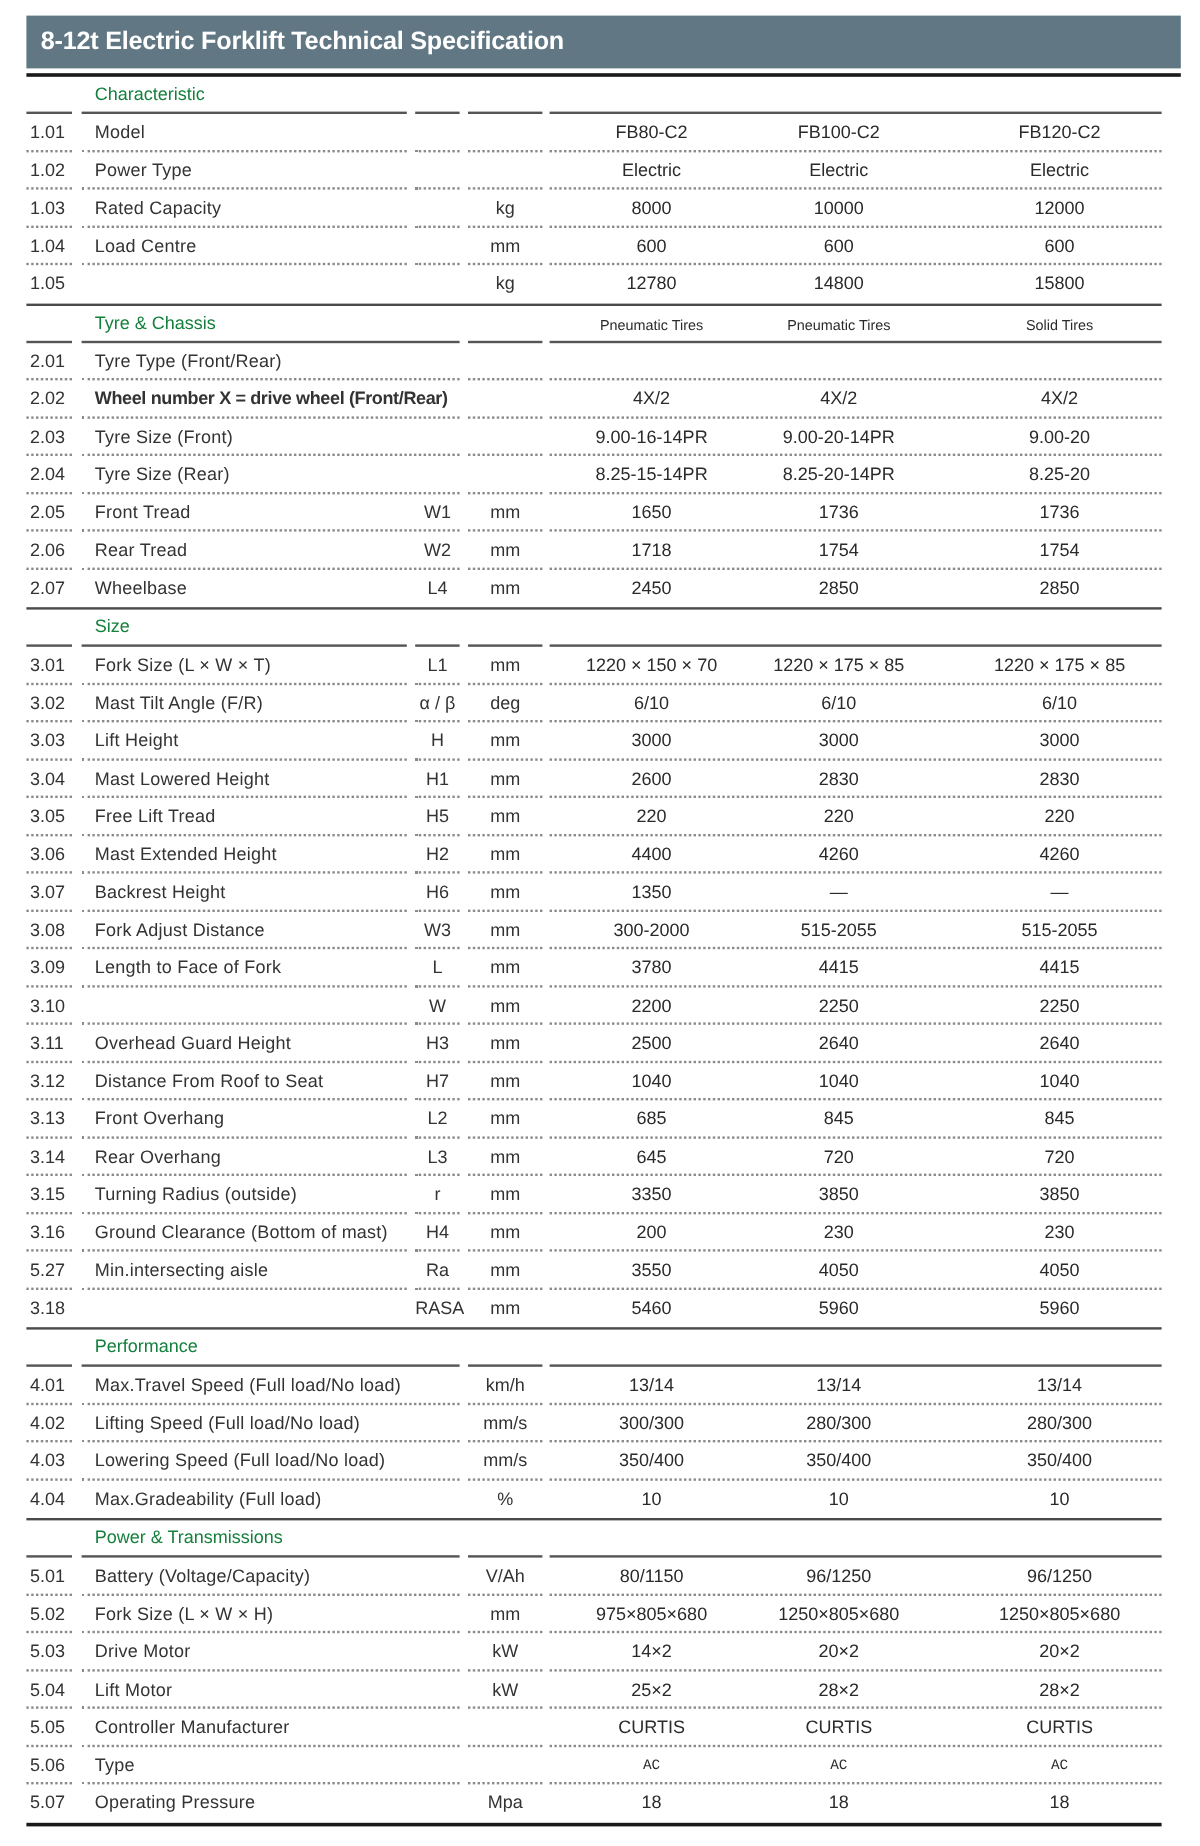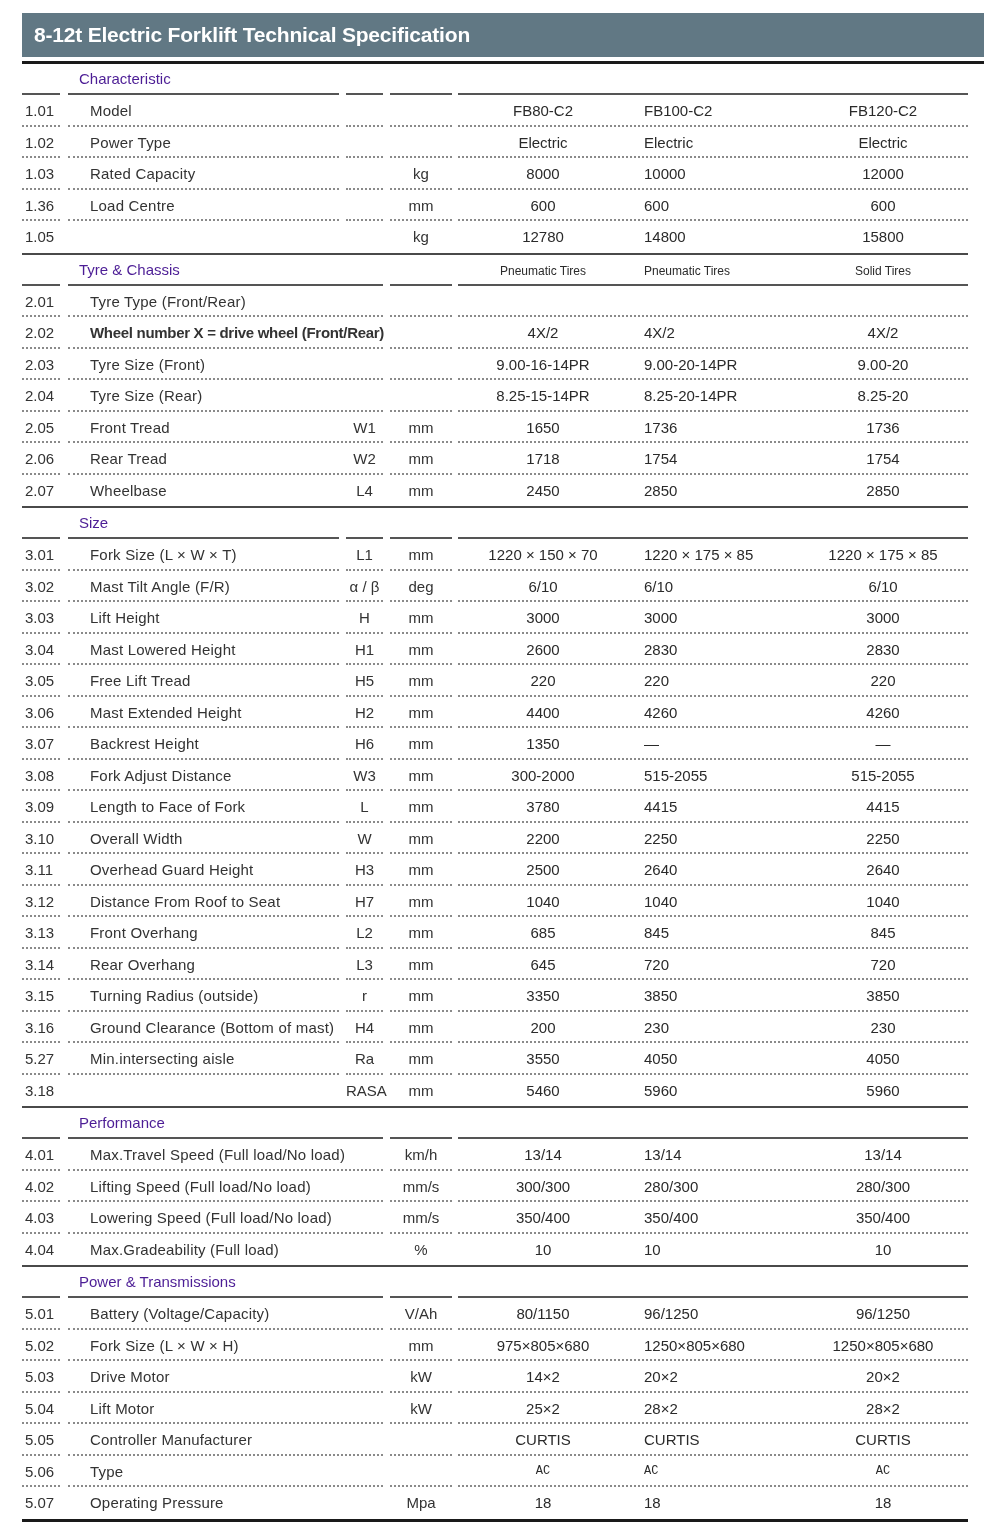--- a/index.html
+++ b/index.html
@@ -15,39 +15,39 @@
   .title-rule {
     position: absolute; left: 22px; top: 61px; width: 962px; height: 3px; background: #1a1a1a;
   }
 
   .table { position: absolute; left: 22px; top: 64px; width: 946px; }
 
   .section-head {
     position: relative; height: 31px;
   }
   .section-head .sec-label {
-    position: absolute; left: 57px; top: 6px; font-size: 15px; color: #4c1d95;
+    position: absolute; left: 57px; top: 6px; font-size: 15px; color: #15803d;
   }
   .section-head .ul {
     position: absolute; bottom: 0; height: 2px; background: #555;
   }
   .section-top-rule { height: 2px; background: #4a4a4a; width: 946px; }
 
   .row { position: relative; height: 31.5px; font-size: 15px; }
   .row .cell { position: absolute; top: 0; height: 31.5px; line-height: 31px; white-space: nowrap; }
   .row .dot {
     position: absolute; bottom: 0; height: 0; border-bottom: 2px dotted #8a8a8a;
   }
 
   .c-num  { left: 3px;  width: 38px; color: #333; }
-  .c-name { left: 57px; width: 320px; color: #333; letter-spacing: 0.2px; margin-left: 11px; }
+  .c-name { left: 57px; width: 320px; color: #333; letter-spacing: 0.2px; }
   .c-sym  { left: 324px; width: 37px; text-align: center; color: #333; }
   .c-unit { left: 368px; width: 62px; text-align: center; color: #333; }
   .c-v1   { left: 436px; width: 170px; text-align: center; }
-  .c-v2   { left: 622px; width: 170px; text-align: left; }
+  .c-v2   { left: 592px; width: 170px; text-align: center; }
   .c-v3   { left: 776px; width: 170px; text-align: center; }
 
   .small { font-size: 12px !important; font-family: Liberation Mono, monospace; }
   .xsmall { font-size: 12px; }
   .narrow { letter-spacing: -0.3px; font-weight: bold; }
 </style>
 </head>
 <body>
 
 <div class="title-bar">8-12t Electric Forklift Technical Specification</div>
@@ -101,21 +101,21 @@
       <span class="cell c-v1">8000</span>
       <span class="cell c-v2">10000</span>
       <span class="cell c-v3">12000</span>
       <div class="dot" style="left: 0px; width: 38px;"></div>
       <div class="dot" style="left: 46px; width: 271px;"></div>
       <div class="dot" style="left: 324px; width: 37px;"></div>
       <div class="dot" style="left: 368px; width: 62px;"></div>
       <div class="dot" style="left: 436px; width: 510px;"></div>
     </div>
     <div class="row">
-      <span class="cell c-num">1.36</span>
+      <span class="cell c-num">1.04</span>
       <span class="cell c-name">Load Centre</span>
       <span class="cell c-sym"></span>
       <span class="cell c-unit">mm</span>
       <span class="cell c-v1">600</span>
       <span class="cell c-v2">600</span>
       <span class="cell c-v3">600</span>
       <div class="dot" style="left: 0px; width: 38px;"></div>
       <div class="dot" style="left: 46px; width: 271px;"></div>
       <div class="dot" style="left: 324px; width: 37px;"></div>
       <div class="dot" style="left: 368px; width: 62px;"></div>
@@ -360,21 +360,20 @@
       <span class="cell c-v2">4415</span>
       <span class="cell c-v3">4415</span>
       <div class="dot" style="left: 0px; width: 38px;"></div>
       <div class="dot" style="left: 46px; width: 271px;"></div>
       <div class="dot" style="left: 324px; width: 37px;"></div>
       <div class="dot" style="left: 368px; width: 62px;"></div>
       <div class="dot" style="left: 436px; width: 510px;"></div>
     </div>
     <div class="row">
       <span class="cell c-num">3.10</span>
-      <span class="cell c-name">Overall Width</span>
       <span class="cell c-sym">W</span>
       <span class="cell c-unit">mm</span>
       <span class="cell c-v1">2200</span>
       <span class="cell c-v2">2250</span>
       <span class="cell c-v3">2250</span>
       <div class="dot" style="left: 0px; width: 38px;"></div>
       <div class="dot" style="left: 46px; width: 271px;"></div>
       <div class="dot" style="left: 324px; width: 37px;"></div>
       <div class="dot" style="left: 368px; width: 62px;"></div>
       <div class="dot" style="left: 436px; width: 510px;"></div>

